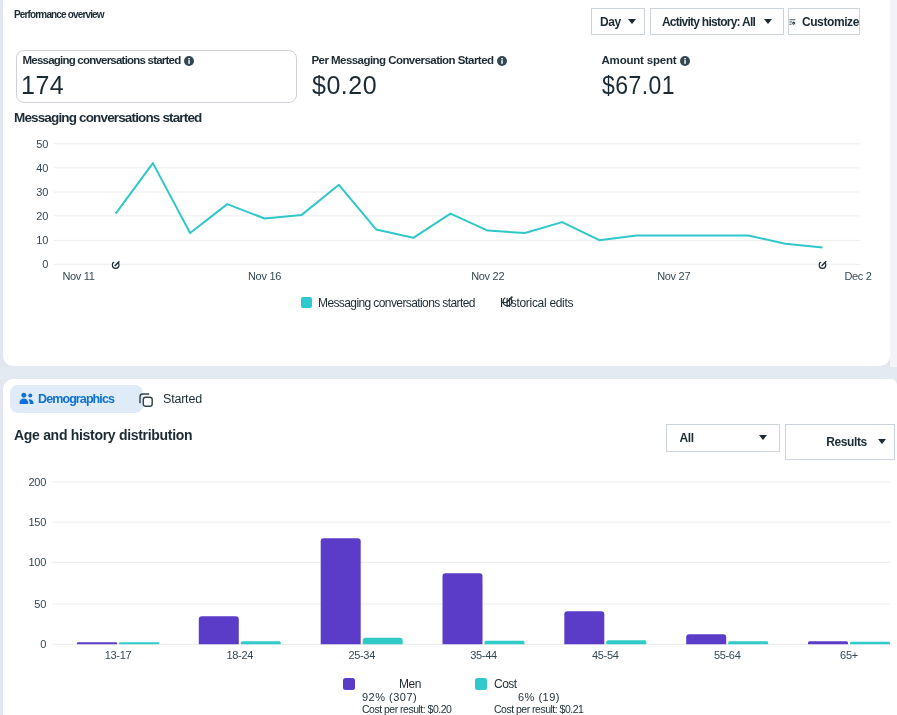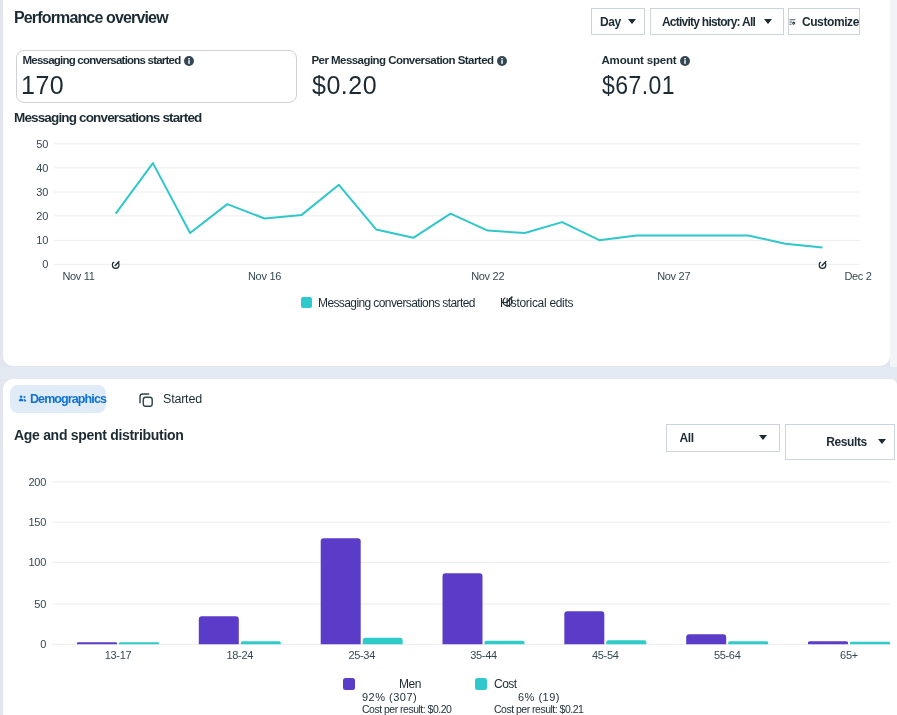--- a/index.html
+++ b/index.html
@@ -18,21 +18,21 @@
 .leg { position:absolute; font-size:12px; letter-spacing:-0.6px; white-space:nowrap; }
 svg text { font-family:"Liberation Sans",sans-serif; }
 </style>
 </head>
 <body>
 <div class="stripR"></div>
 <div class="card1"></div>
 <div class="band"></div>
 <div class="card2"></div>
 
-<div class="abs" style="left:14px; top:8.5px; font-size:16px; font-weight:700; letter-spacing:-0.85px;">Performance overview</div>
+<div class="abs" style="left:14px; top:8.5px; font-size:10px; font-weight:700; letter-spacing:-0.85px;">Performance overview</div>
 
 <div class="btn" style="left:591px; top:8px; width:54px;">Day<span style="display:inline-block;width:7px;"></span><span class="caret"></span></div>
 <div class="btn" style="left:650px; top:8px; width:134px; letter-spacing:-0.75px;">Activity history: All<span style="display:inline-block;width:9px;"></span><span class="caret"></span></div>
 <div class="btn" style="left:788px; top:8px; width:72px;">
 <svg width="14" height="14" viewBox="0 0 14 14" style="margin-right:6px;">
 <g stroke="#1c2b33" stroke-width="1.6" fill="none">
 <path d="M1 2.5 H13"></path>
         <path d="M1 7 H6"></path>
         <path d="M1 11.5 H5"></path>
 </g>
@@ -44,21 +44,21 @@
 </g>
 <circle cx="9.4" cy="9.3" r="1" fill="#fff"></circle>
 </svg>Customize</div>
 
 <div class="abs" style="left:16px; top:50px; width:281px; height:53px; border:1px solid #ced2d6; border-radius:8px; background:#fff;"></div>
 <div class="mtitle" style="left:22.5px; top:54px; letter-spacing:-0.78px;">Messaging conversations started<span class="ii"><svg width="10" height="10" viewBox="0 0 10 10">
         <circle cx="5" cy="5" r="5" fill="#344854"></circle>
         <rect x="4.3" y="4.2" width="1.5" height="3.6" fill="#fff"></rect>
         <rect x="4.3" y="2" width="1.5" height="1.5" fill="#fff"></rect>
       </svg></span></div>
-<div class="mval" style="left:21px; top:73px;">170</div>
+<div class="mval" style="left:21px; top:73px;">174</div>
 
 <div class="mtitle" style="left:311.5px; top:54px;">Per Messaging Conversation Started<span class="ii"><svg width="10" height="10" viewBox="0 0 10 10">
         <circle cx="5" cy="5" r="5" fill="#344854"></circle>
         <rect x="4.3" y="4.2" width="1.5" height="3.6" fill="#fff"></rect>
         <rect x="4.3" y="2" width="1.5" height="1.5" fill="#fff"></rect>
       </svg></span></div>
 <div class="mval" style="left:312px; top:73px;">$0.20</div>
 
 <div class="mtitle" style="left:601.5px; top:54px; letter-spacing:-0.2px;">Amount spent<span class="ii"><svg width="10" height="10" viewBox="0 0 10 10">
         <circle cx="5" cy="5" r="5" fill="#344854"></circle>
@@ -116,40 +116,40 @@
 <div class="leg" style="left:318px; top:296px;">Messaging conversations started</div>
 <svg class="abs" style="left:501px; top:295px;" width="13" height="13" viewBox="-6.5 -6.5 13 13">
 <circle r="4.4" fill="none" stroke="#1c2b33" stroke-width="1.35"></circle>
 <g transform="rotate(-45)">
       <rect x="1.2" y="-6.4" width="5.2" height="6.8" fill="#fff"></rect>
     </g>
 <line x1="4.9" y1="-4.9" x2="-1.2" y2="1.2" stroke="#1c2b33" stroke-width="1.55"></line>
 </svg>
 <div class="leg" style="left:500px; top:296px; letter-spacing:-0.3px;">Historical edits</div>
 
-<div class="abs" style="left:10px; top:385px; width:96px; height:27.5px; background:#e0ebf8; border-radius:8px; display:flex; align-items:center;">
+<div class="abs" style="left:10px; top:385px; width:133px; height:27.5px; background:#e0ebf8; border-radius:8px; display:flex; align-items:center;">
 <svg width="17" height="17" viewBox="0 0 18 18" style="margin-left:8px;">
 <g fill="#0d72d2">
 <circle cx="6.2" cy="5.6" r="2.6"></circle>
 <path d="M1.5 13.8 c0-2.9 2.1-4.8 4.7-4.8 s4.7 1.9 4.7 4.8 q0 0.9-0.9 0.9 h-7.6 q-0.9 0-0.9-0.9 Z"></path>
 <circle cx="13" cy="5.9" r="2.1"></circle>
 <path d="M12.1 9.8 c2.6 0.1 4.4 1.9 4.4 4.3 q0 0.7-0.8 0.7 h-3.3 c0.3-2 -0.2-3.2-1.3-4.6 Z"></path>
 </g>
 </svg>
 <span style="margin-left:3px; font-size:12.5px; font-weight:700; letter-spacing:-0.9px; color:#0d72d2;">Demographics</span>
 </div>
 <svg class="abs" style="left:139px; top:393px;" width="14" height="14" viewBox="0 0 14 14">
 <g fill="none" stroke="#32454f" stroke-width="1.45">
 <rect x="4.3" y="4.3" width="8.9" height="8.9" rx="2.3"></rect>
 <path d="M1 10.2 V3.7 a2.7 2.7 0 0 1 2.7 -2.7 H10.2"></path>
 </g>
 </svg>
 <div class="abs" style="left:163px; top:391.5px; font-size:12.5px; letter-spacing:-0.2px;">Started</div>
 
-<div class="abs" style="left:14px; top:427px; font-size:14px; font-weight:700; letter-spacing:-0.3px;">Age and spent distribution</div>
+<div class="abs" style="left:14px; top:427px; font-size:14px; font-weight:700; letter-spacing:-0.3px;">Age and history distribution</div>
 
 <div class="btn" style="left:665.5px; top:423.5px; width:114px; height:28px; justify-content:flex-start; font-weight:700;text-align:center;">
     <span style="margin-left:13px;">All</span>
     <span class="caret" style="position:absolute; right:11.5px;"></span>
   </div>
 <div class="btn" style="left:785px; top:423.5px; width:110px; height:36px; justify-content:center; font-weight:700;">
     <span style="margin-left:13px;">Results</span>
     <span class="caret" style="position:absolute; right:8px;"></span>
   </div>
 

